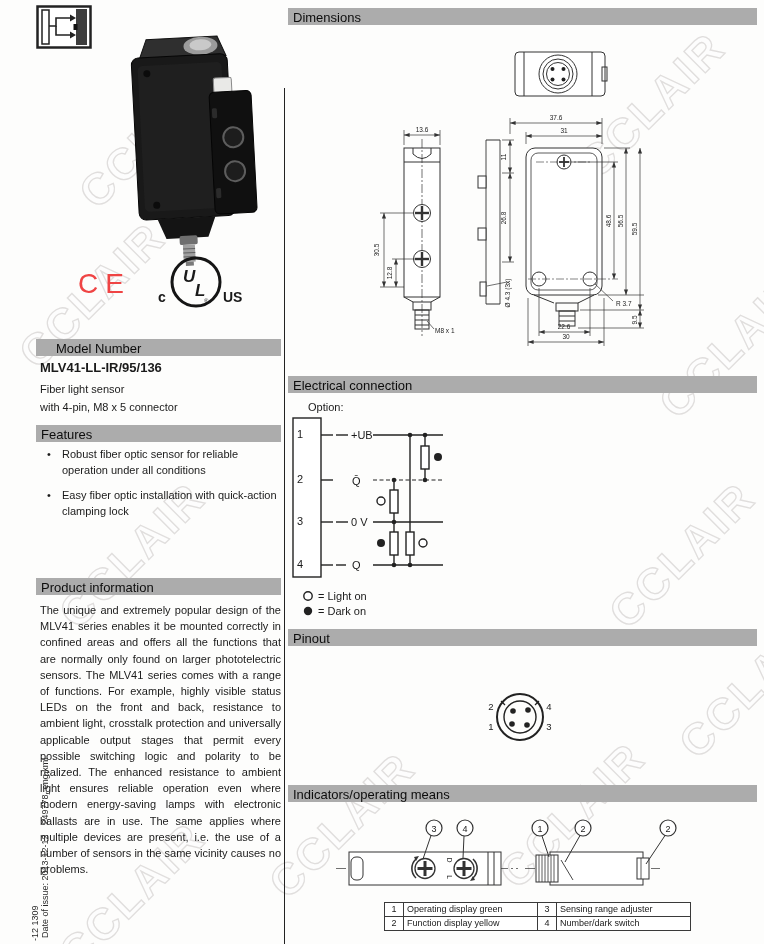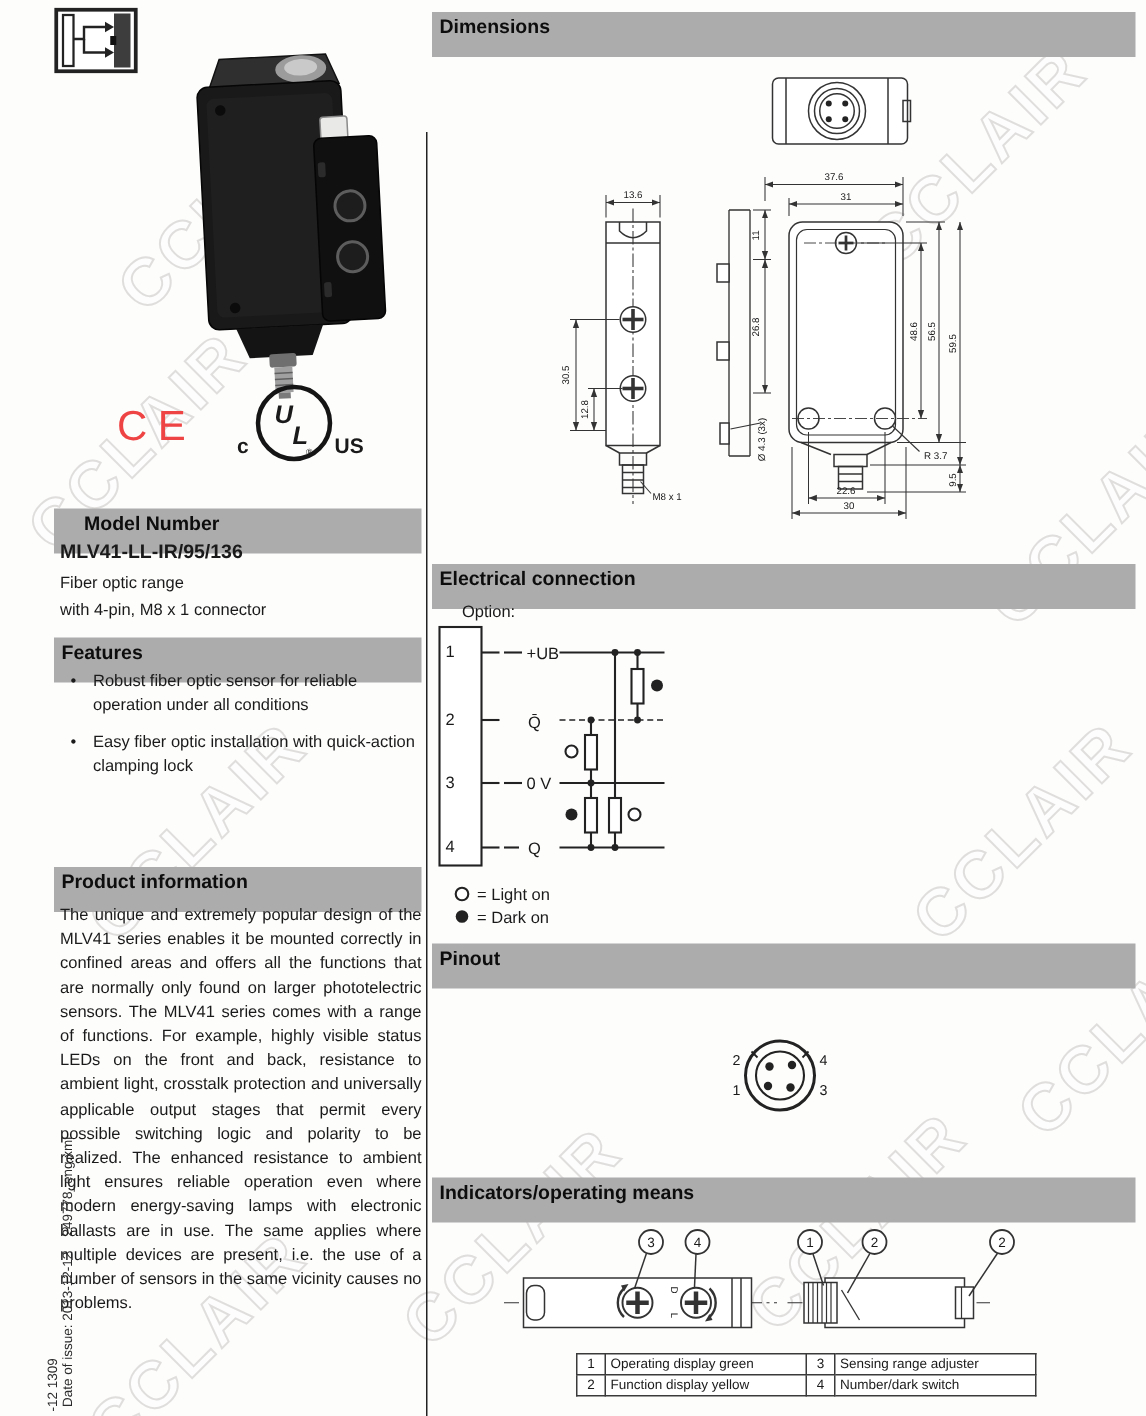--- a/index.html
+++ b/index.html
@@ -10,22 +10,22 @@
   .abs{position:absolute;}
   
   .wm{
     position:absolute;transform:rotate(-45deg);font-weight:bold;font-size:44px;
     letter-spacing:3px;color:#fdfdfd;-webkit-text-stroke:1.3px #e0dedd;
     pointer-events:none;white-space:nowrap;z-index:0;
   }
   .content{position:relative;z-index:1;}
   
   .hdr{
-    position:absolute;height:30px;line-height:19px;background:#acacac;
-    color:#0d0d0d;font-weight:bold;font-size:13px;padding-left:5px;box-sizing:border-box;
+    position:absolute;height:17px;line-height:19px;background:#acacac;
+    color:#0d0d0d;font-weight:normal;font-size:13px;padding-left:5px;box-sizing:border-box;
   }
   .hdr-left{left:36px;width:245px;}
   .hdr-right{left:288px;width:469px;}
   .divider{position:absolute;left:284px;top:88px;width:1px;height:856px;background:#222;}
   
   .model-no{left:40px;top:360px;font-size:13px;font-weight:bold;}
   .desc1{left:40px;top:383px;font-size:11px;}
   .desc2{left:40px;top:401px;font-size:11px;}
   .features-list{left:40px;top:446px;width:241px;margin:0;padding:0;list-style:none;}
   .features-list li{
@@ -113,22 +113,22 @@
   <circle cx="50" cy="32" r="24" fill="none" stroke="#151515" stroke-width="3"></circle>
   <text x="37" y="32" font-size="17" font-weight="bold" font-style="italic">U</text>
   <text x="49" y="46" font-size="17" font-weight="bold" font-style="italic">L</text>
   <text x="58" y="53" font-size="6">®</text>
   <text x="12" y="52" font-size="14" font-weight="bold">c</text>
   <text x="77" y="52" font-size="14" font-weight="bold">US</text>
 </svg>
 
 <div class="hdr hdr-left" style="top:339px;padding-left:20px;">Model Number</div>
 <div class="abs model-no">MLV41-LL-IR/95/136</div>
-<div class="abs desc1">Fiber optic range</div>
-<div class="abs desc2">with 4-pin, M8 x 1 connector</div>
+<div class="abs desc1">Fiber light sensor</div>
+<div class="abs desc2">with 4-pin, M8 x 5 connector</div>
 
 <div class="hdr hdr-left" style="top:425px;">Features</div>
 <ul class="abs features-list">
   <li>Robust fiber optic sensor for reliable operation under all conditions</li>
   <li>Easy fiber optic installation with quick-action clamping lock</li>
 </ul>
 
 <div class="hdr hdr-left" style="top:578px;">Product information</div>
 <div class="abs prodinfo">The unique and extremely popular design of the MLV41 series enables it be mounted correctly in confined areas and offers all the functions that are normally only found on larger phototelectric sensors. The MLV41 series comes with a range of functions. For example, highly visible status LEDs on the front and back, resistance to ambient light, crosstalk protection and universally applicable output stages that permit every possible switching logic and polarity to be realized. The enhanced resistance to ambient light ensures reliable operation even where modern energy-saving lamps with electronic ballasts are in use. The same applies where multiple devices are present, i.e. the use of a number of sensors in the same vicinity causes no problems.</div>
 

